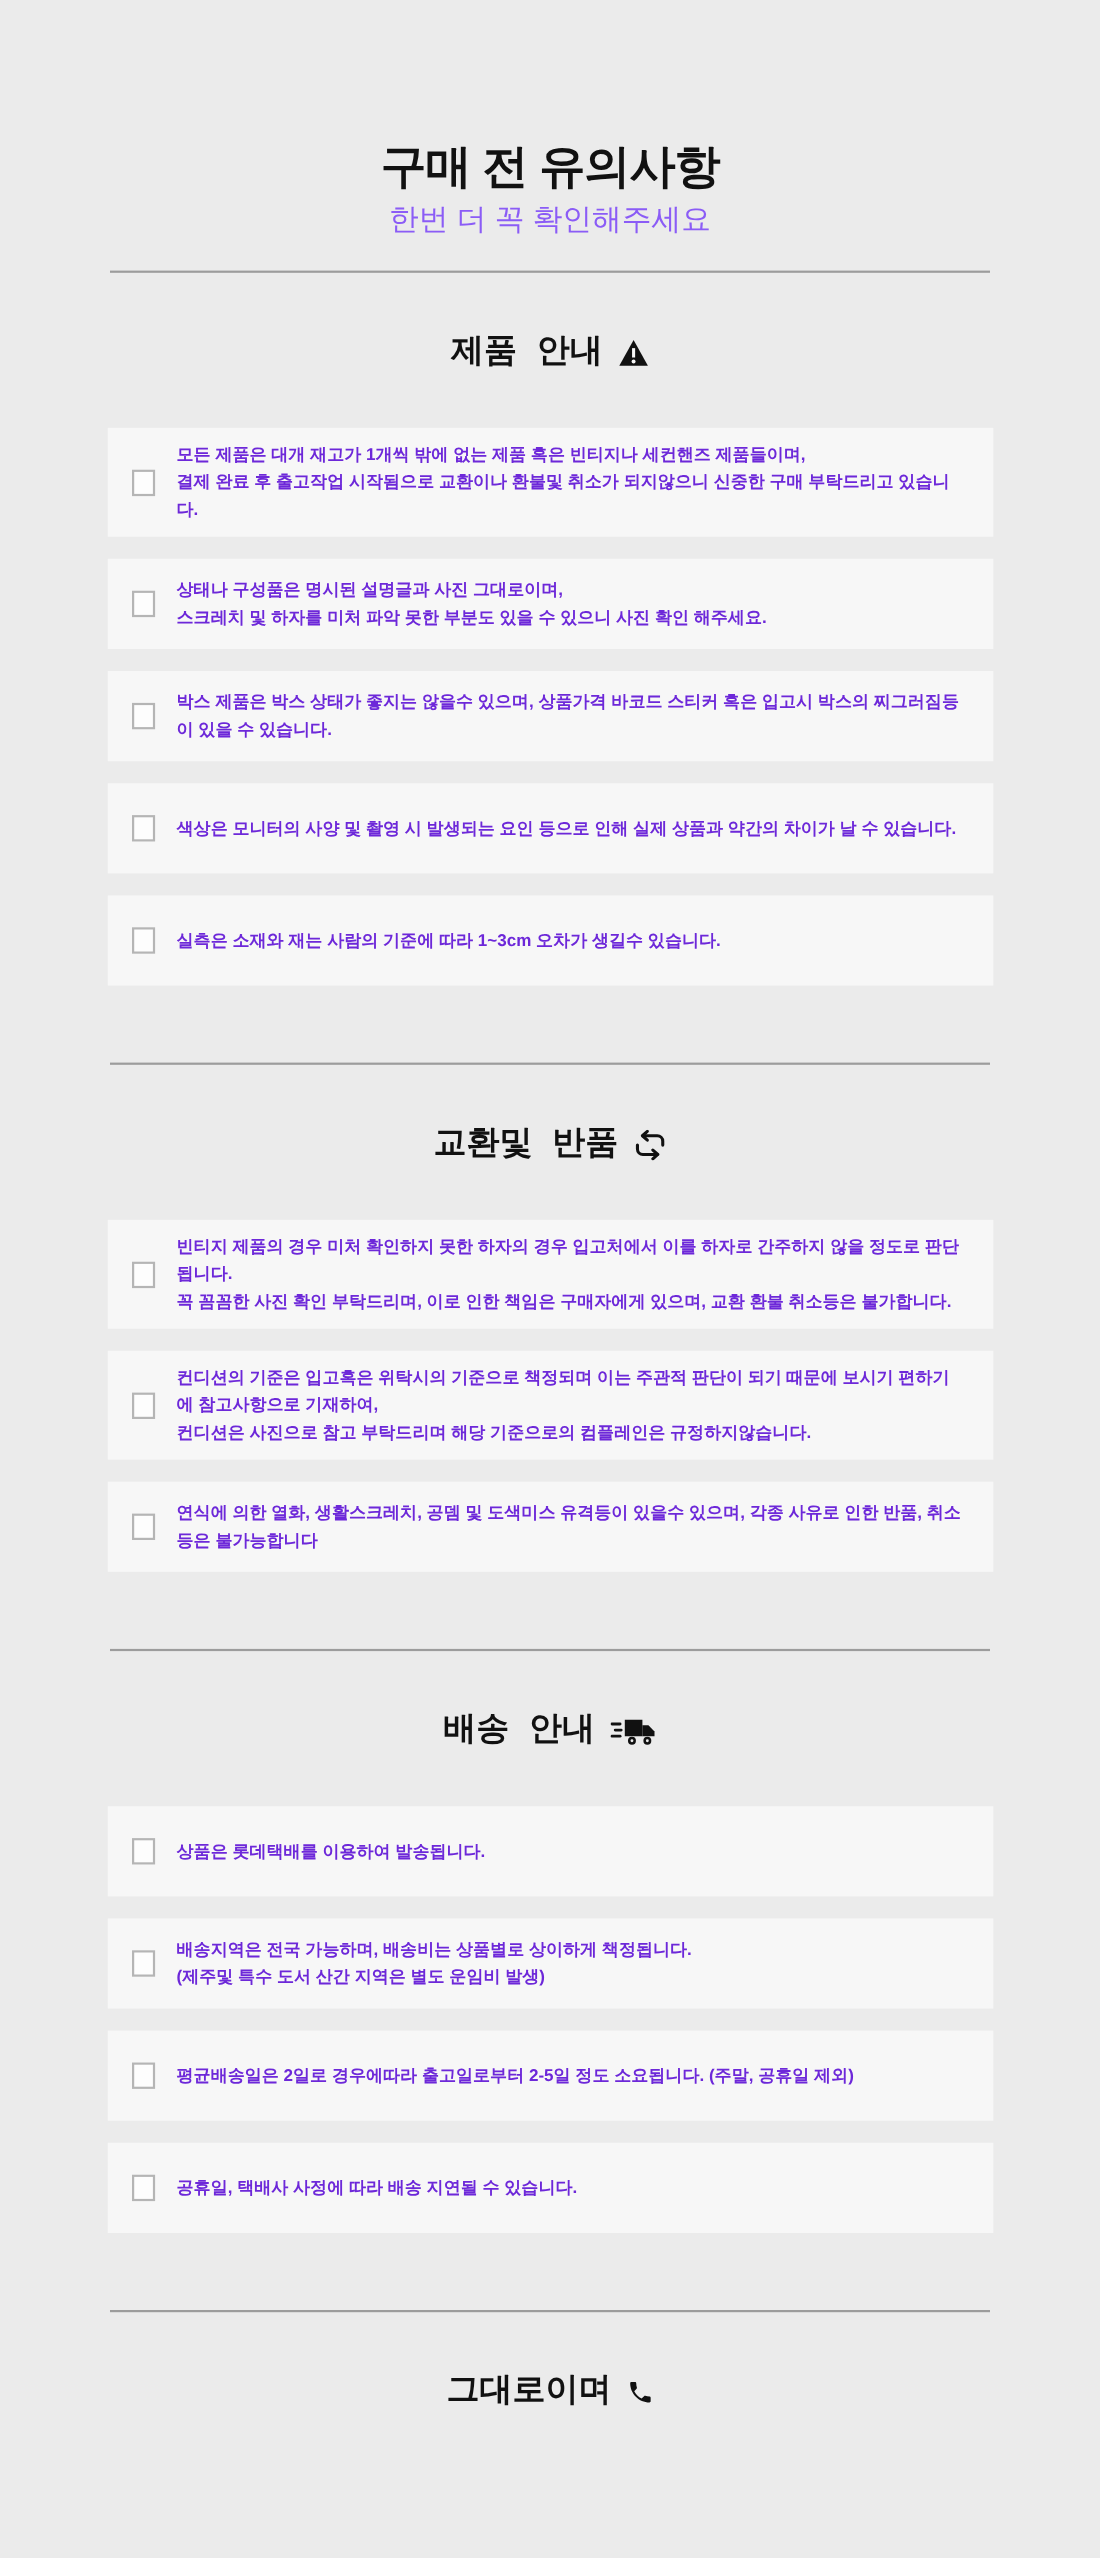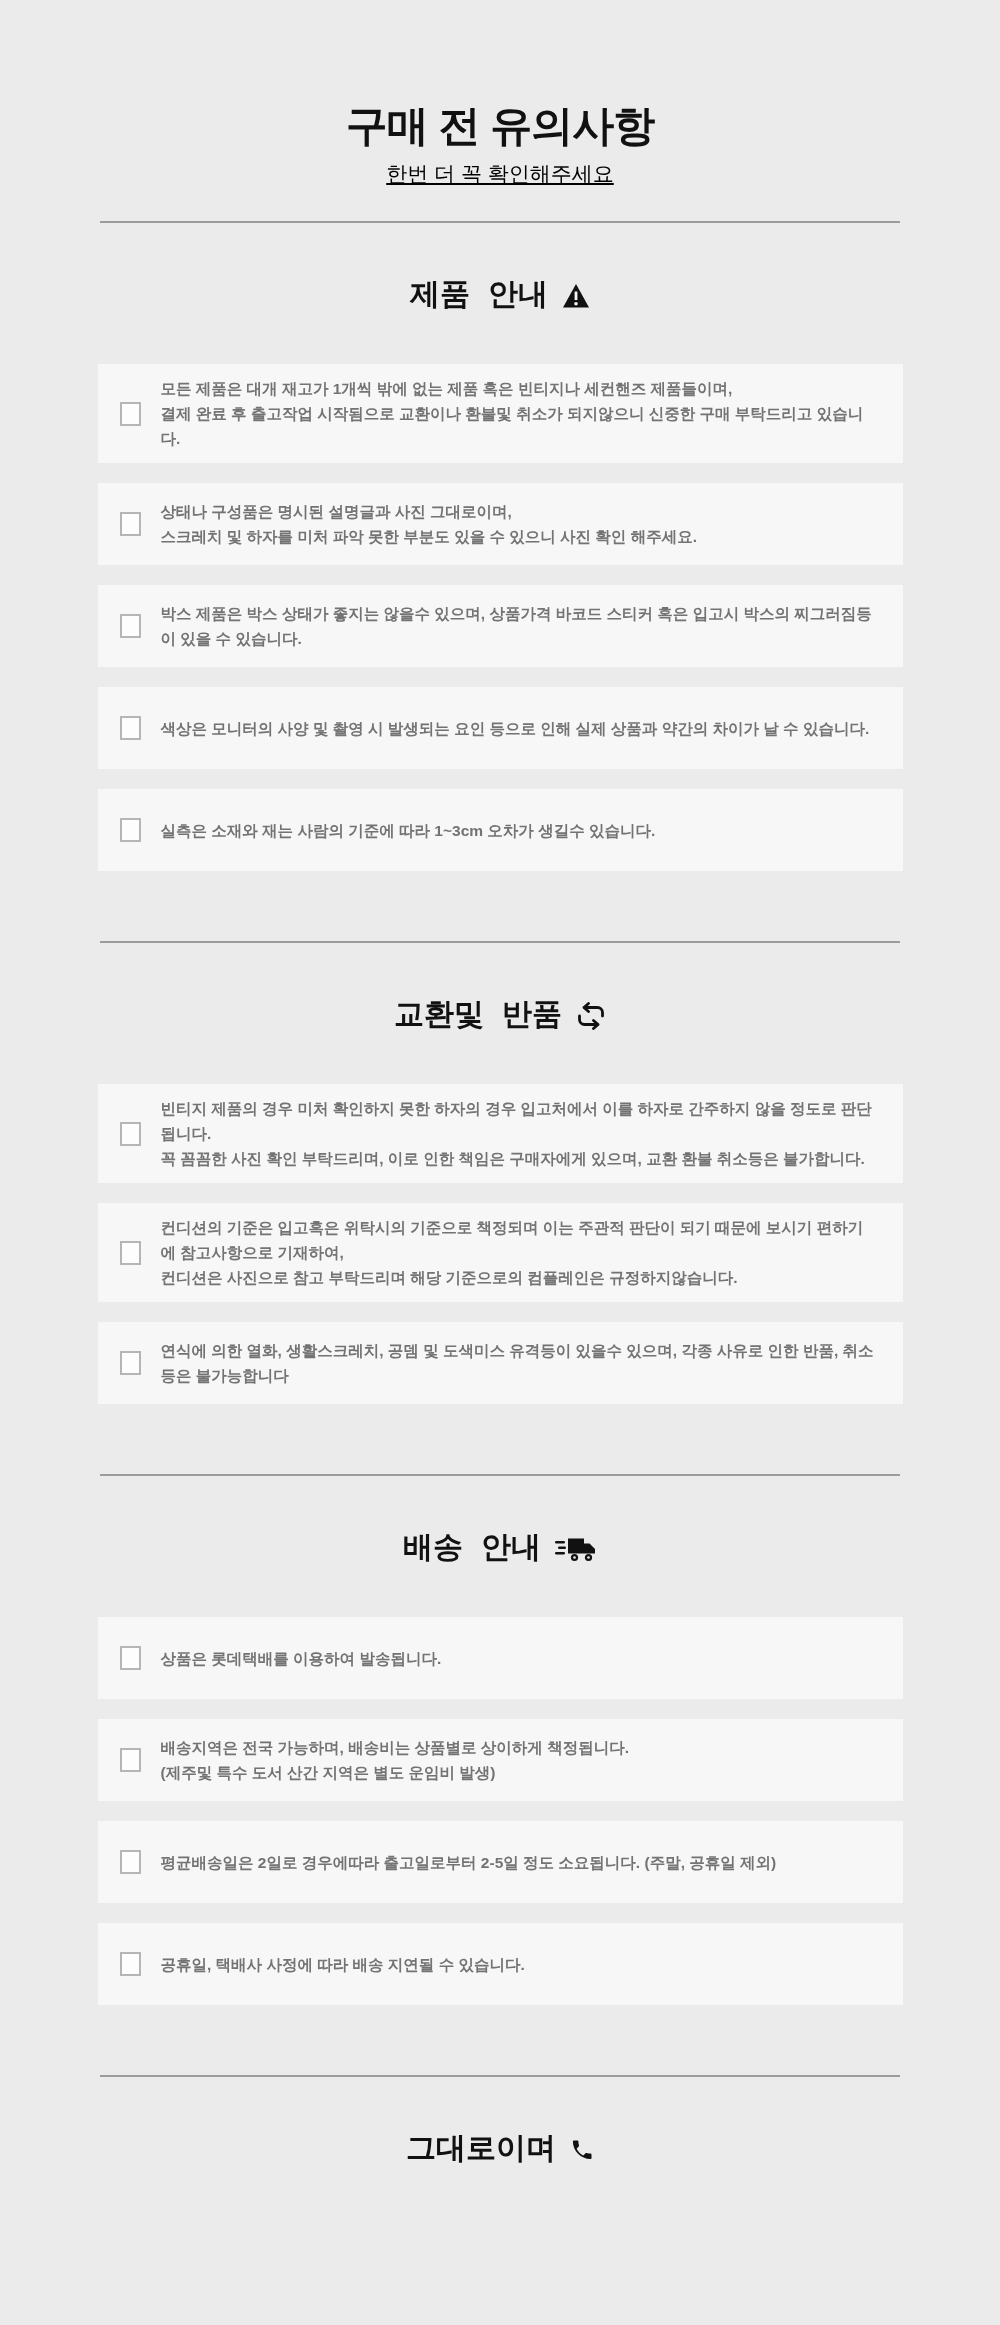--- a/index.html
+++ b/index.html
@@ -5,23 +5,23 @@
   * { margin:0; padding:0; box-sizing:border-box; }
   html,body { background:#ebebeb; }
   body {
     width:1000px; min-height:2325px; margin:0 auto;
     font-family:"Liberation Sans","DejaVu Sans",sans-serif;
     color:#333;
   }
   .page { width:1000px; min-height:2325px; background:#ebebeb; overflow:hidden; }
 
   
-  .page-header { padding-top:103px; text-align:center; }
+  .page-header { padding-top:103px; text-align:center;margin-top:25px; }
   .page-title { font-size:42px; font-weight:900; letter-spacing:-1px; color:#111; line-height:46px; }
-  .page-subtitle { margin-top:13px; font-size:21px; font-weight:500; color:#000000; line-height:24px;text-decoration:underline; }
+  .page-subtitle { margin-top:13px; font-size:27px; font-weight:500; color:#8b5cf6; line-height:24px; }
 
   
   .divider { width:800px; height:0; margin:35px auto 0; border-top:2px solid #9c9c9c; }
   .divider.gap-lg { margin-top:70px; }
 
   
   .section-title {
     margin-top:55px; display:flex; align-items:center; justify-content:center;
     gap:14px; font-size:30px; font-weight:800; color:#111; line-height:36px;font-family:Liberation Mono, monospace;
   }
@@ -31,21 +31,21 @@
   .cards { width:805px; margin:50px auto 0; display:flex; flex-direction:column; gap:20px; }
   .card {
     background:#f7f7f7; min-height:82px;
     display:flex; align-items:center; padding:12px 24px 12px 0;
   }
   .checkbox {
     flex:none; width:21px; height:24px;
     border:2px solid #b5b5b5; background:#fdfdfd;
     margin-left:22px; margin-right:20px; cursor:pointer;
   }
-  .card-text { font-size:15.5px; font-weight:600; color:#737373; }
+  .card-text { font-size:15.5px; font-weight:600; color:#6d28d9; }
   .card-text .line { line-height:25px; }
 
   svg { display:block; }
 </style>
 </head>
 <body>
 
 <div class="page">
 
   <header class="page-header">

